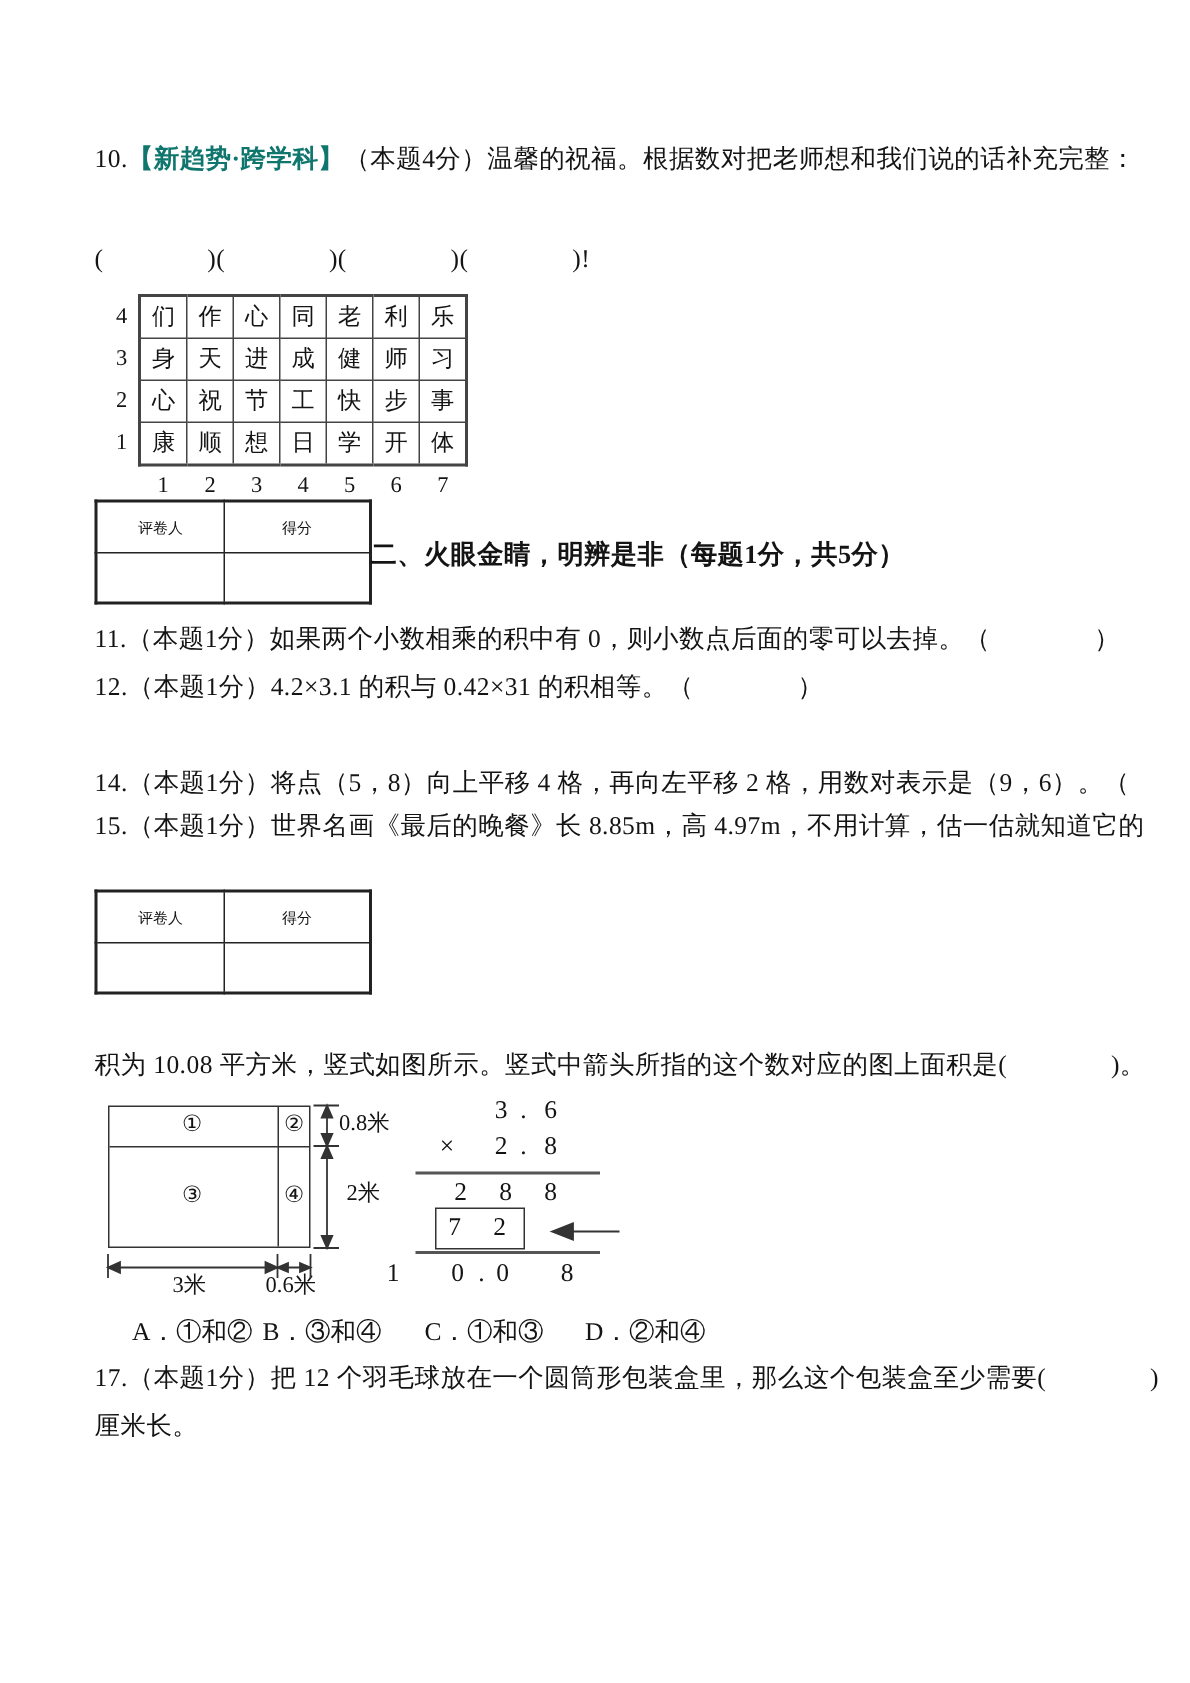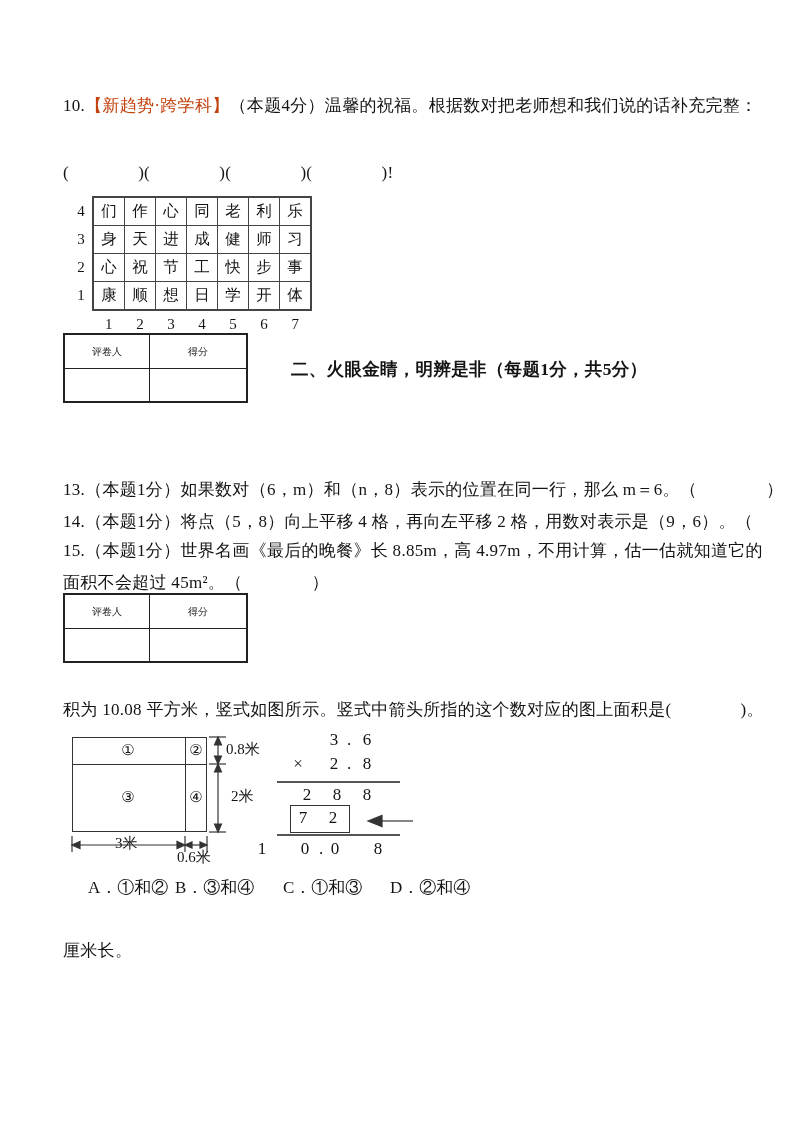--- a/index.html
+++ b/index.html
@@ -1,20 +1,20 @@
 <!DOCTYPE html>
 <html><head>
 <meta charset="utf-8">
 <style>
   html,body{margin:0;padding:0;background:#fff;}
   .page{position:relative;width:793px;height:1122px;background:#ffffff;
         font-family:"Liberation Serif","DejaVu Serif",serif;color:#141414;overflow:hidden;}
   .line{position:absolute;left:63px;white-space:nowrap;font-size:17px;line-height:22px;letter-spacing:.3px;}
-  .green{color:#c2410c;font-weight:normal;}
-  .sec-title{position:absolute;left:247px;font-size:17.5px;font-weight:bold;white-space:nowrap;letter-spacing:.3px;padding-left:44px;}
+  .green{color:#0f766e;font-weight:bold;}
+  .sec-title{position:absolute;left:247px;font-size:17.5px;font-weight:bold;white-space:nowrap;letter-spacing:.3px;}
 
   
   .score-table{position:absolute;left:63px;border-collapse:collapse;border:2px solid #222;}
   .score-table td{border:1.5px solid #222;text-align:center;font-size:10px;padding:0;margin-top:12px;}
   .score-table tr:first-child td{height:33px;}
   .score-table tr:last-child td{height:32px;}
 
   
   .char-grid{position:absolute;left:70px;top:196px;border-collapse:collapse;}
   .char-grid td{text-align:center;padding:0;font-size:15.5px;}
@@ -112,24 +112,24 @@
       <td style="width:96px">得分</td>
     </tr>
     <tr>
       <td></td>
       <td></td>
     </tr>
   </tbody>
     </table>
   <div class="sec-title" style="top:357px">二、火眼金睛，明辨是非（每题1分，共5分）</div>
 
-  <div class="line" style="top:479px">13.（本题1分）如果数对（6，m）和（n，8）表示的位置在同一行，那么 m＝6。（　　　　）</div>
+  <div class="line" style="top:415px">11.（本题1分）如果两个小数相乘的积中有 0，则小数点后面的零可以去掉。（　　　　）</div>
+  <div class="line" style="top:447px">12.（本题1分）4.2×3.1 的积与 0.42×31 的积相等。（　　　　）</div>
   <div class="line" style="top:511px">14.（本题1分）将点（5，8）向上平移 4 格，再向左平移 2 格，用数对表示是（9，6）。（　　　　）</div>
   <div class="line" style="top:540px">15.（本题1分）世界名画《最后的晚餐》长 8.85m，高 4.97m，不用计算，估一估就知道它的</div>
-  <div class="line" style="top:572px">面积不会超过 45m²。（　　　　）</div>
 
   <table class="score-table" style="top:593px">
     <tbody>
         <tr>
       <td style="width:84px">评卷人</td>
       <td style="width:96px">得分</td>
     </tr>
     <tr>
       <td></td>
       <td></td>
@@ -143,21 +143,21 @@
     <div class="rect-outer">
       <div class="rect-v"></div>
       <div class="rect-h"></div>
     </div>
     <span class="fig-label reg" style="left:55px;top:14px">①</span>
     <span class="fig-label reg" style="left:123px;top:14px">②</span>
     <span class="fig-label reg" style="left:55px;top:61px">③</span>
     <span class="fig-label reg" style="left:123px;top:61px">④</span>
     <span class="fig-label" style="left:163px;top:13px">0.8米</span>
     <span class="fig-label" style="left:168px;top:60px">2米</span>
-    <span class="fig-label" style="left:52px;top:107px">3米</span>
+    <span class="fig-label" style="left:52px;top:121px">3米</span>
     <span class="fig-label" style="left:114px;top:121px">0.6米</span>
 
     <svg class="fig-svg" width="680" height="142">
       <g stroke="#333" stroke-width="1.2" fill="#333">
         <line x1="146" y1="9" x2="163" y2="9"></line>
         <line x1="146" y1="36" x2="163" y2="36"></line>
         <line x1="146" y1="104" x2="163" y2="104"></line>
         <line x1="155" y1="14" x2="155" y2="31"></line>
         <polygon points="155,9 151.5,17 158.5,17"></polygon>
         <polygon points="155,36 151.5,28 158.5,28"></polygon>
@@ -208,15 +208,16 @@
     </div>
   </div>
 
   <div class="options">
     <span class="opt" style="left:25px"><span>A．</span><span>①和②</span></span>
     <span class="opt" style="left:112px"><span>B．</span><span>③和④</span></span>
     <span class="opt" style="left:220px"><span>C．</span><span>①和③</span></span>
     <span class="opt" style="left:327px"><span>D．</span><span>②和④</span></span>
   </div>
 
+  <div class="line" style="top:908px">17.（本题1分）把 12 个羽毛球放在一个圆筒形包装盒里，那么这个包装盒至少需要(　　　　)</div>
   <div class="line" style="top:940px">厘米长。</div>
 
 </div>
 
 </body></html>

